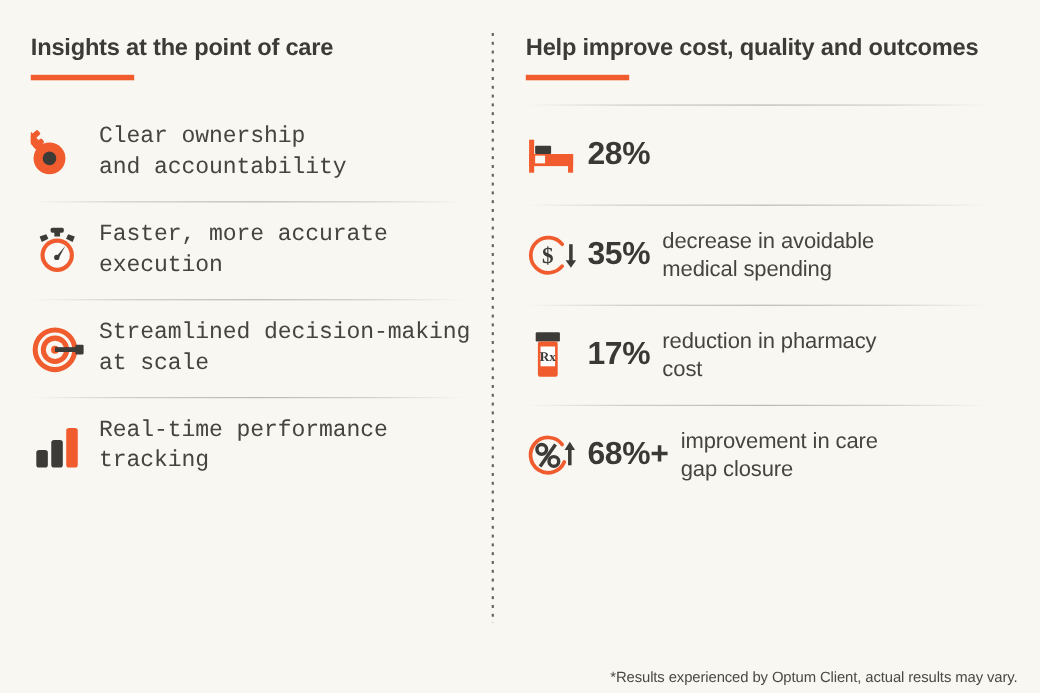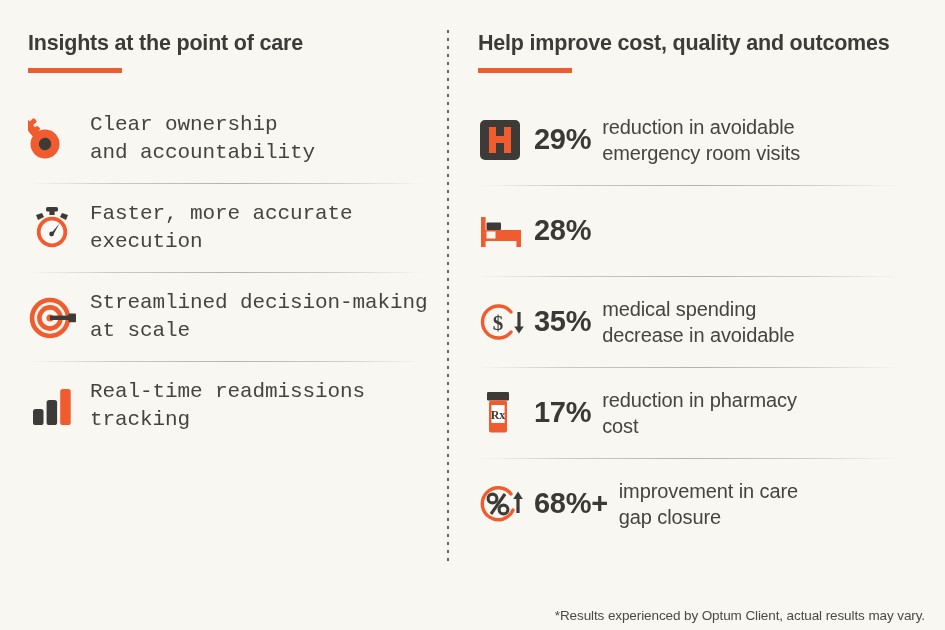--- a/index.html
+++ b/index.html
@@ -207,50 +207,37 @@
 
       <div class="row row-left">
         <div class="icon-cell">
           <svg width="48" height="46" viewBox="0 0 48 46">
             <rect x="5" y="26" width="10.5" height="16" rx="2.6" fill="#3c3b37"></rect>
             <rect x="18.6" y="17" width="10.5" height="25" rx="2.6" fill="#3c3b37"></rect>
             <rect x="32.2" y="6" width="10.5" height="36" rx="2.6" fill="#f15c2f"></rect>
           </svg>
         </div>
         <div class="label">
-          <div>Real-time readmissions</div>
+          <div>Real-time performance</div>
           <div>tracking</div>
         </div>
       </div>
 
     </div>
   </div>
 
   <div class="divider"></div>
 
   <div class="col-right">
 
     <div class="heading">Help improve cost, quality and outcomes</div>
     <div class="accent-rule"></div>
 
     <div class="rows">
 
-      <div class="row row-right">
-        <div class="icon-cell icon-cell-right">
-          <svg width="44" height="44" viewBox="0 0 44 44">
-            <rect x="2" y="2" width="40" height="40" rx="5" fill="#3c3b37"></rect>
-            <path d="M11 9 h7 v9 h8 v-9 h7 v26 h-7 v-10 h-8 v10 h-7 Z" fill="#f15c2f"></path>
-          </svg>
-        </div>
-        <div class="stat">29%</div>
-        <div class="stat-text">
-          <div>reduction in avoidable</div>
-          <div>emergency room visits</div>
-        </div>
-      </div>
       <div class="sep sep-right"></div>
 
       <div class="row row-right">
         <div class="icon-cell icon-cell-right">
           <svg width="46" height="40" viewBox="0 0 46 40">
             <rect x="3" y="6" width="4.6" height="30" fill="#f15c2f"></rect>
             <rect x="3" y="19" width="40" height="11" fill="#f15c2f"></rect>
             <rect x="38.4" y="19" width="4.6" height="17" fill="#f15c2f"></rect>
             <rect x="8.5" y="11.5" width="14.5" height="7.5" rx="1" fill="#3c3b37"></rect>
             <rect x="8.5" y="20.5" width="9" height="7" fill="#f8f7f2"></rect>
@@ -264,22 +251,22 @@
         <div class="icon-cell icon-cell-right">
           <svg width="50" height="44" viewBox="0 0 50 44">
             <path d="M33 12 A16 16 0 1 0 33 32" fill="none" stroke="#f15c2f" stroke-width="3.4" stroke-linecap="round"></path>
             <text x="20" y="29.5" font-family="'Liberation Serif', serif" font-size="21" font-weight="bold" fill="#3c3b37" text-anchor="middle">$</text>
             <rect x="39.4" y="12" width="3.2" height="17" fill="#3c3b37"></rect>
             <path d="M36.2 26.5 L41 33.5 L45.8 26.5 Z" fill="#3c3b37"></path>
           </svg>
         </div>
         <div class="stat">35%</div>
         <div class="stat-text">
+          <div>decrease in avoidable</div>
           <div>medical spending</div>
-          <div>decrease in avoidable</div>
         </div>
       </div>
       <div class="sep sep-right"></div>
 
       <div class="row row-right">
         <div class="icon-cell icon-cell-right">
           <svg width="40" height="48" viewBox="0 0 40 48">
             <rect x="9" y="3" width="22" height="8.5" rx="1.2" fill="#3c3b37"></rect>
             <rect x="11" y="11.5" width="18" height="32" rx="2" fill="#f15c2f"></rect>
             <rect x="13.4" y="16" width="13.2" height="18" fill="#ffffff"></rect>

